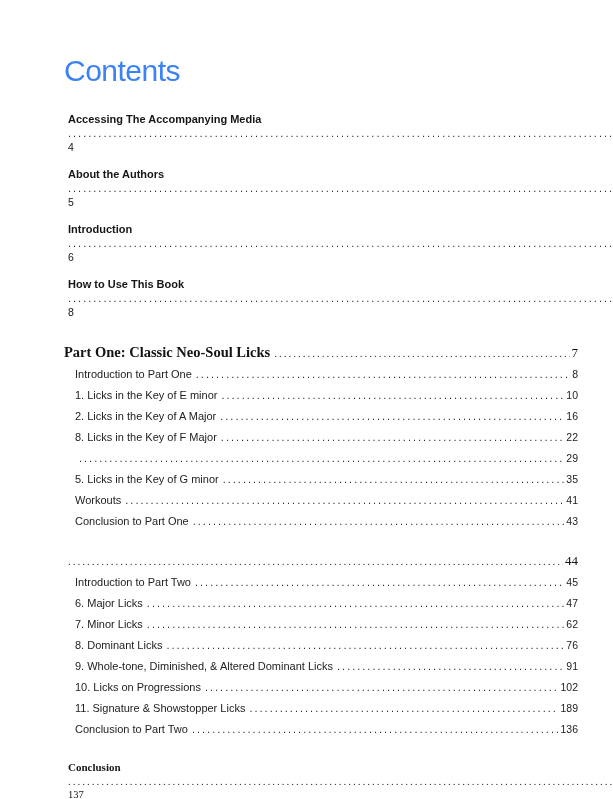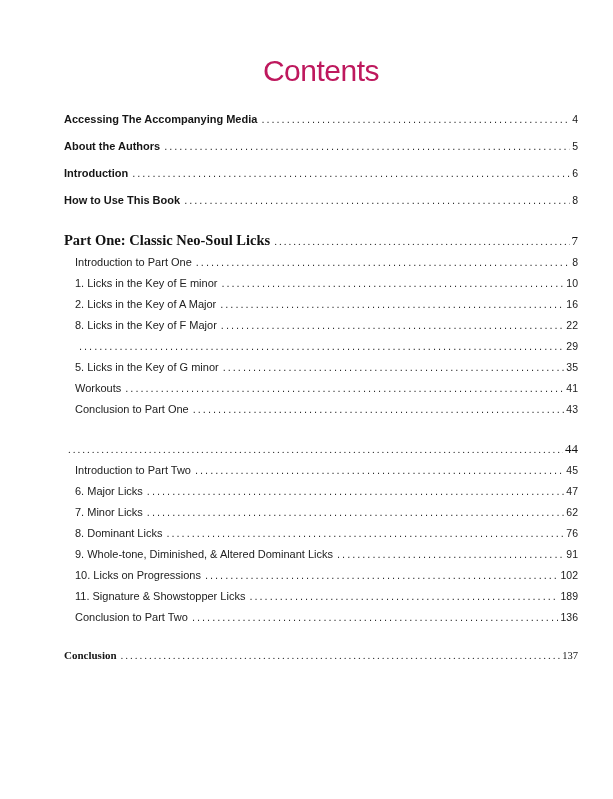--- a/index.html
+++ b/index.html
@@ -16,26 +16,26 @@
   }
   .page {
     box-sizing: border-box;
     width: 613px;
     height: 799px;
     padding: 56px 35px 0 64px;
     background: #ffffff;
   }
   .title {
     margin: 0;
-    text-align: center;
+    text-align: left;
     font-size: 30px;
     font-weight: 400;
     line-height: 1;
     letter-spacing: -0.5px;
-    color: #be185d;
+    color: #3b82f6;
   }
   .row {
     display: flex;
     align-items: baseline;
   }
   .row .label {
     white-space: nowrap;
   }
   .leader {
     flex: 1;
@@ -52,20 +52,21 @@
     white-space: nowrap;
   }
   
   .front { margin-top: 26px; }
   .front .row, .back .row {
     font-size: 11px;
     font-weight: 700;
     line-height: 14px;
     margin-bottom: 13px;
     color: #161616;
+    flex-direction: column;
   }
   .front .pagenum, .back .pagenum { font-size: 10.5px; }
   
   .section { margin-top: 24px; }
   .row.heading {
     font-size: 14.5px;
     font-weight: 700;
     line-height: 18px;
     margin-bottom: 6px;
     color: #131313;

